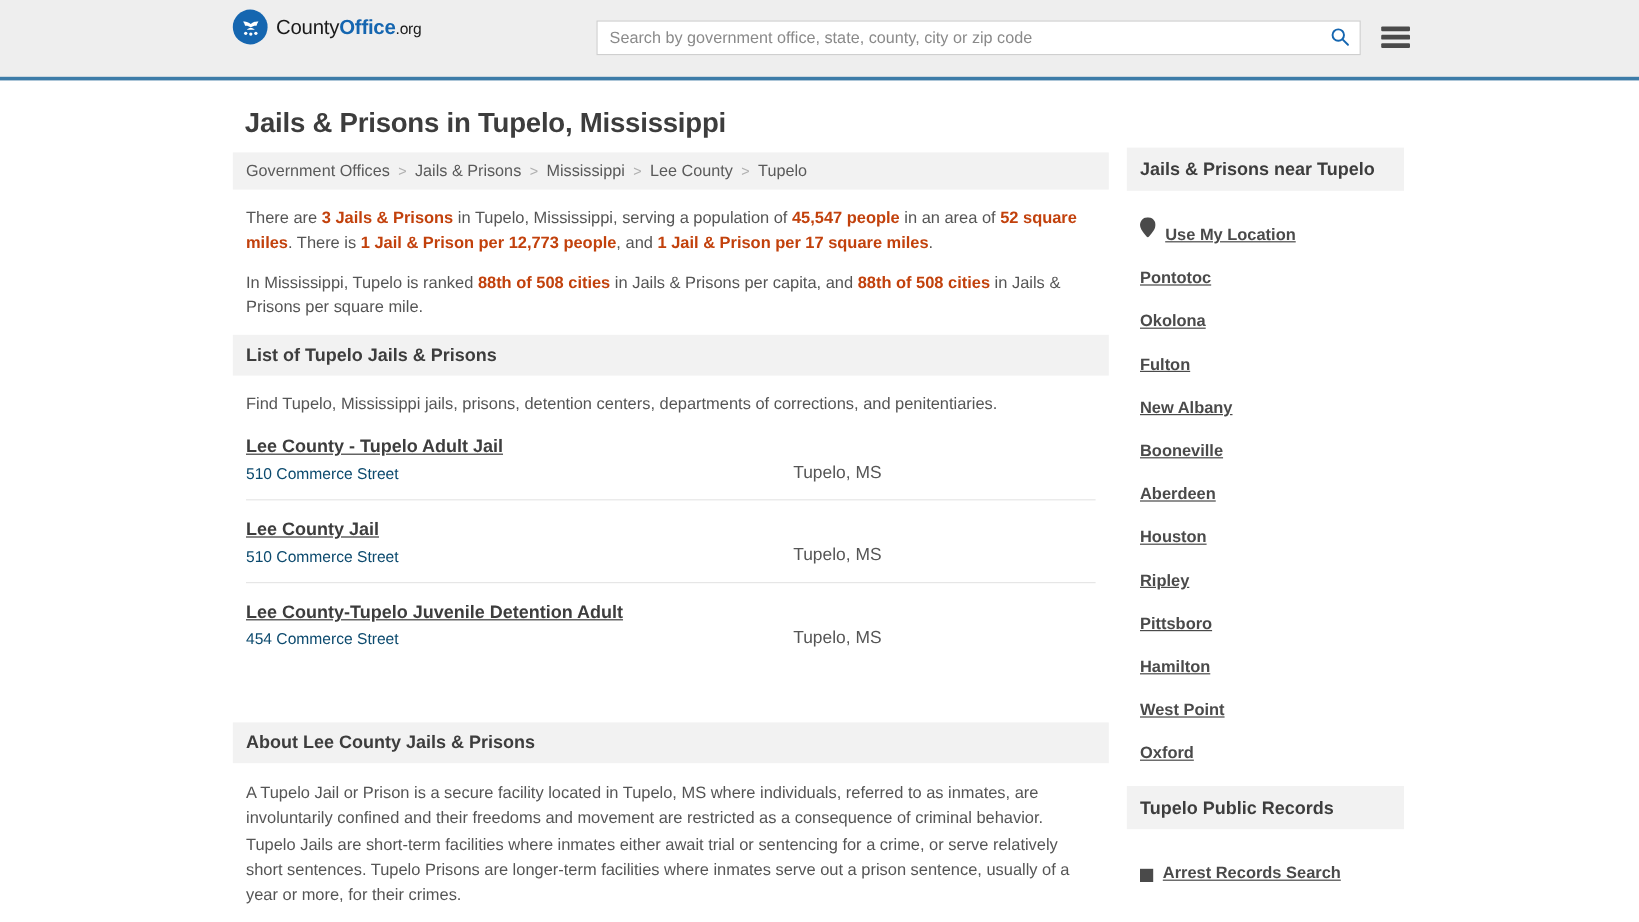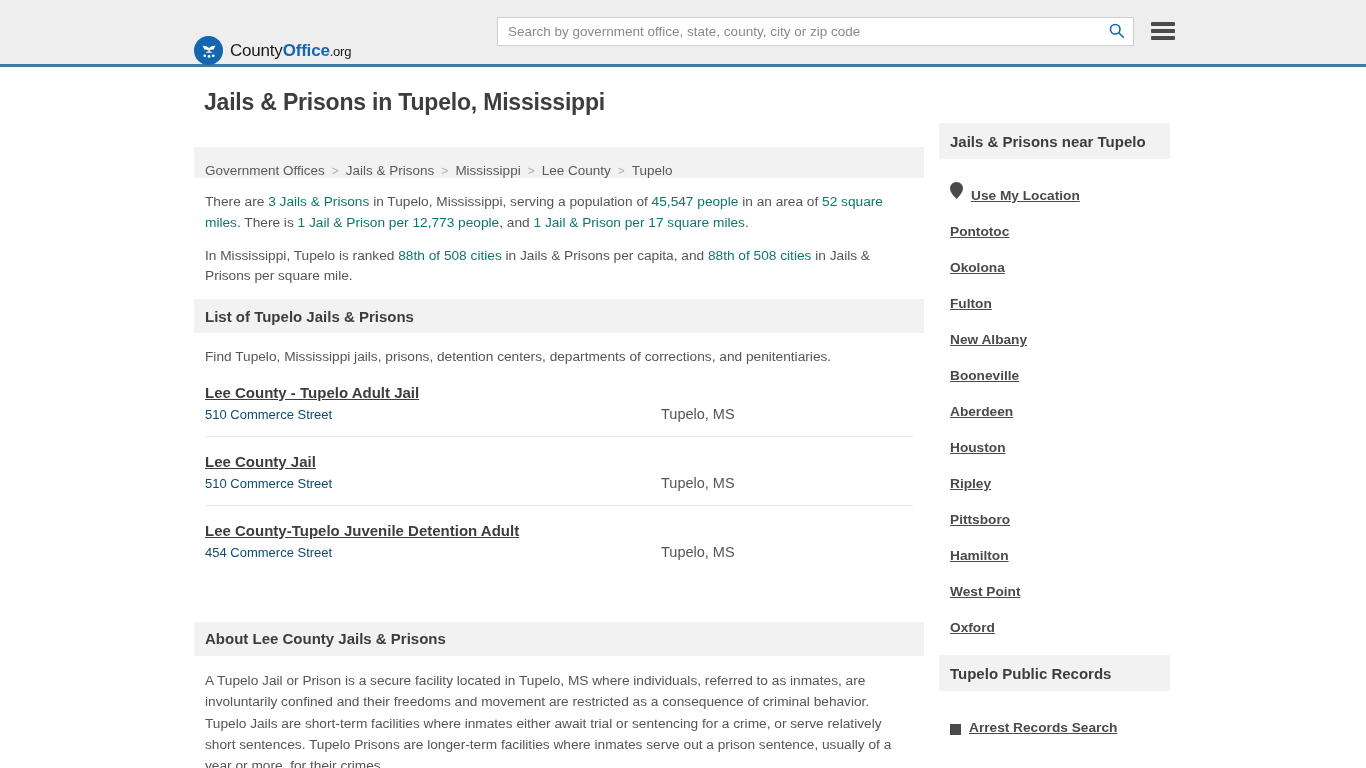--- a/index.html
+++ b/index.html
@@ -16,21 +16,21 @@
     height: 67px;
     background: #eeeeee;
     border-bottom: 3px solid #3d7ca8;
     display: flex;
     align-items: center;
     position: relative;
   }
   .logo-wrap {
     position: absolute;
     left: 194px;
-    top: 36px;
+    top: 8px;
     display: flex;
     align-items: center;
     gap: 7px;
     cursor: pointer;
   }
   .logo-mark {
     width: 29px; height: 29px;
     border-radius: 50%;
     background: #1566b0;
     display: flex; align-items: center; justify-content: center;
@@ -119,45 +119,44 @@
     left: 939px;
     top: 56px;
     width: 231px;
   }
 
   
   .breadcrumb {
     background: #f2f2f2;
     height: 31px;
     display: flex;
-    align-items: flex-end;
+    align-items: center;
     padding: 0 11px;
     font-size: 13.5px;
-    margin-top: 20px;
   }
   .breadcrumb a {
     color: #5a5a5a;
     text-decoration: none;
     cursor: pointer;
   }
   .crumb-sep {
     color: #b0b0b0;
     margin: 0 7px;
     font-size: 12px;
   }
 
   
   .stats { padding: 14px 11px 0 11px; }
   .stats p {
     margin: 0 0 12px 0;
     font-size: 13.7px;
     line-height: 1.52;
     color: #555555;
   }
-  .stats b { color: #0f766e; font-weight: normal; }
+  .stats b { color: #c2410c; font-weight: bold; }
 
   
   .sec-head {
     background: #f2f2f2;
     height: 34px;
     display: flex;
     align-items: center;
     padding: 0 11px;
     font-size: 15px;
     font-weight: bold;

